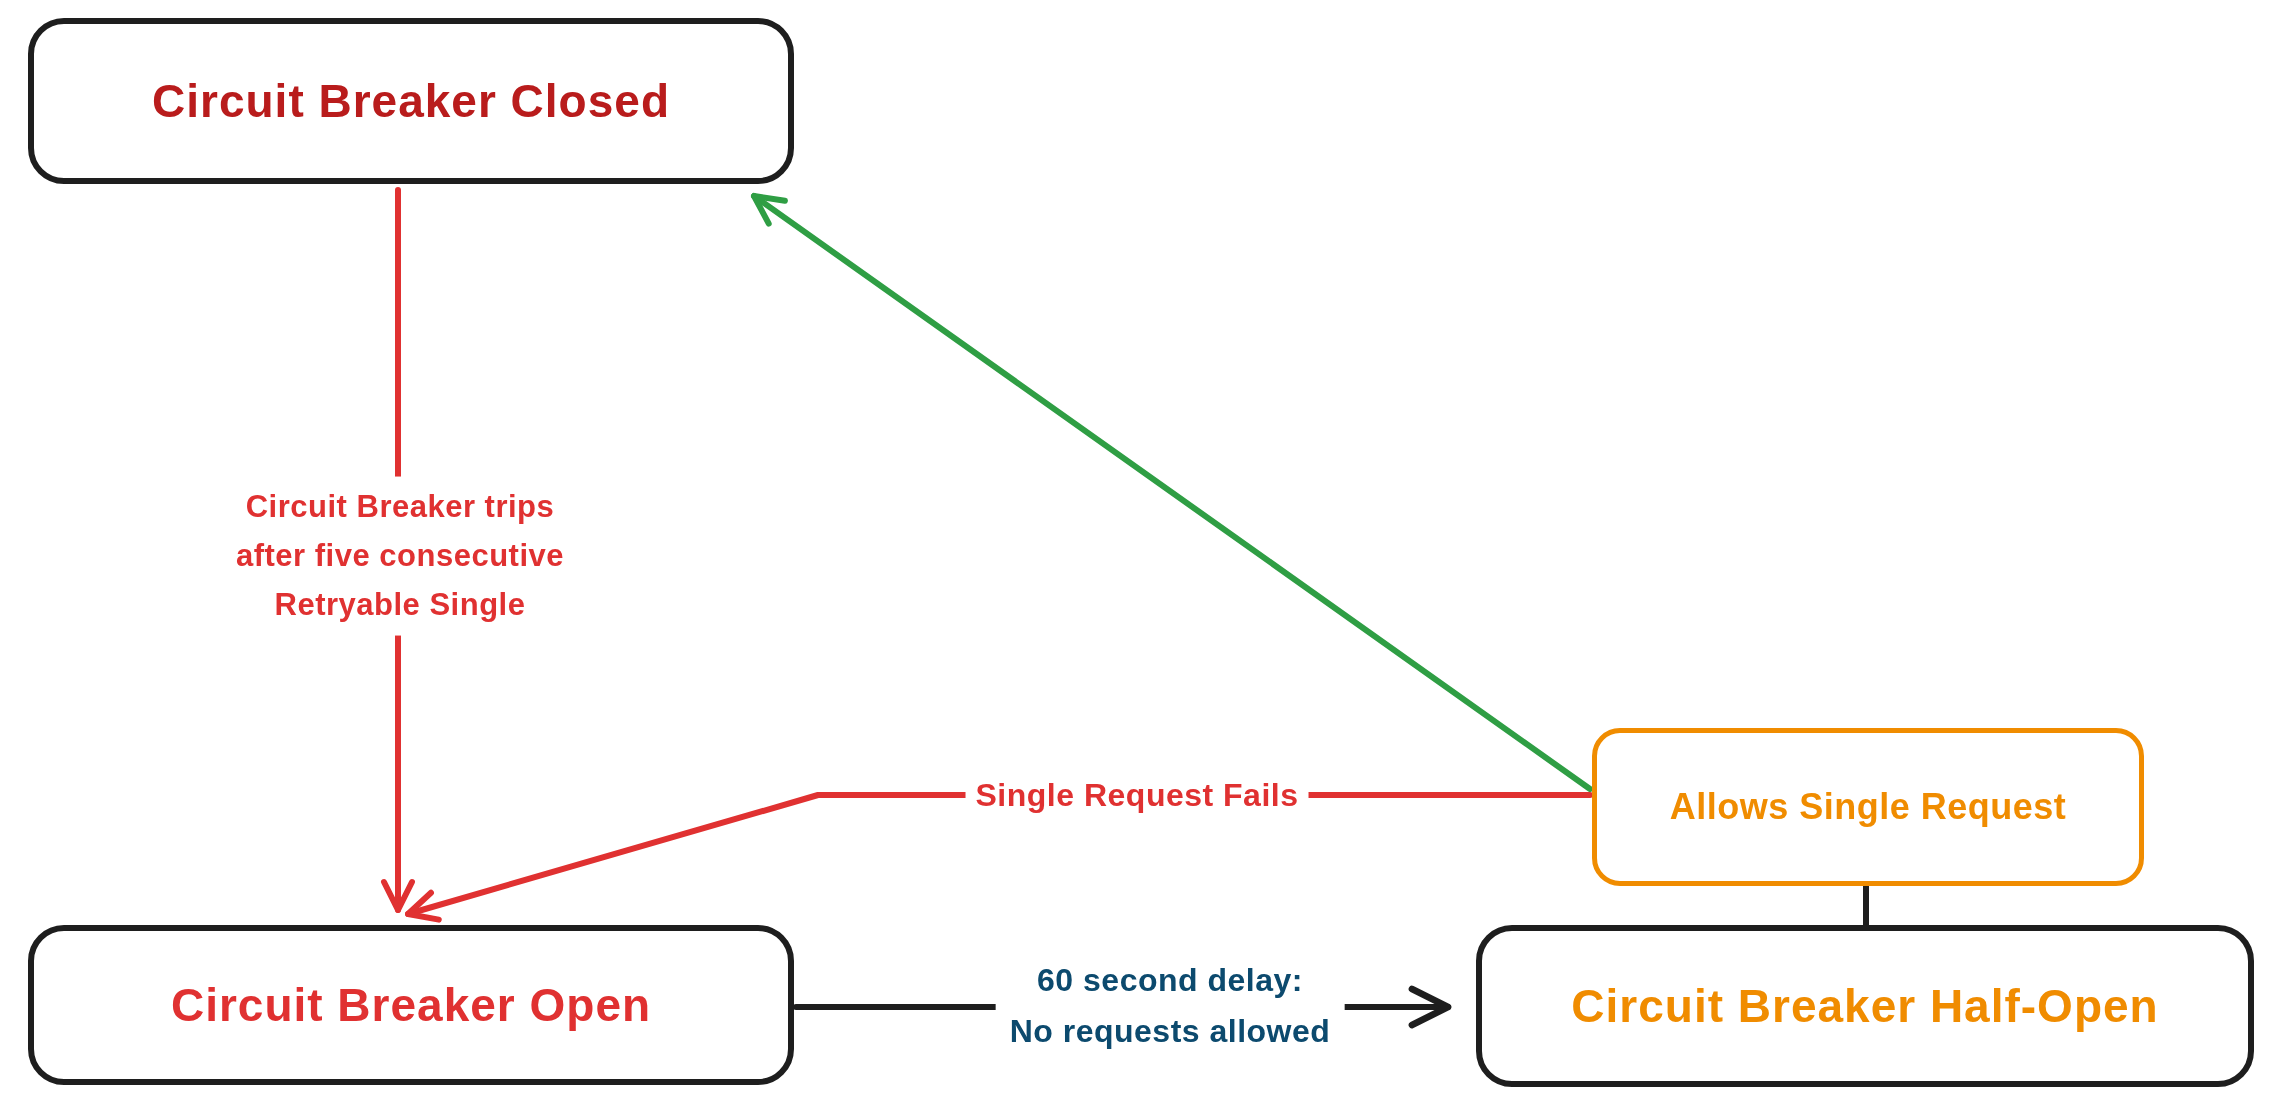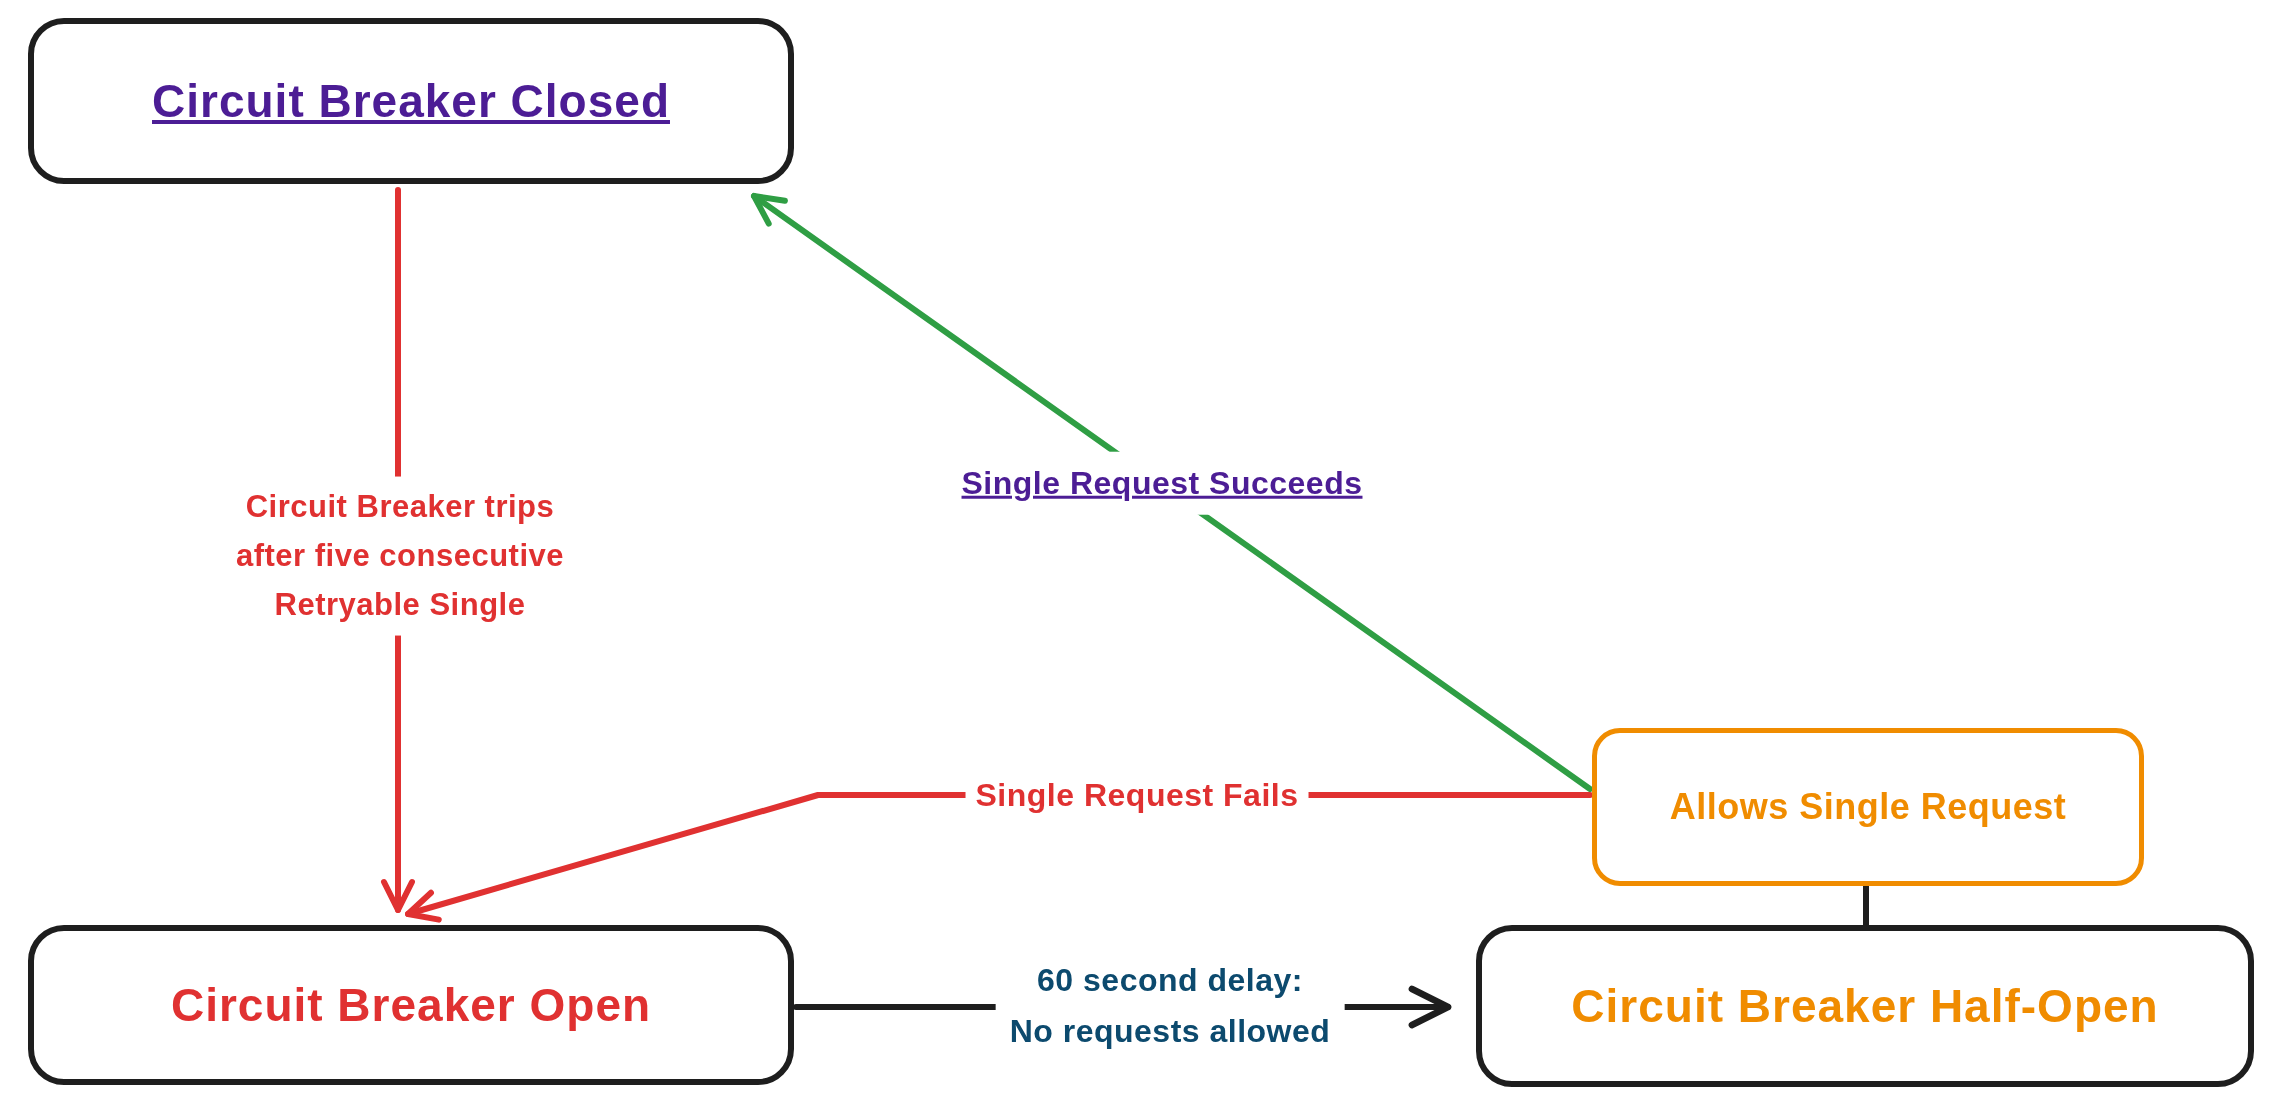--- a/index.html
+++ b/index.html
@@ -39,21 +39,21 @@
   #node-closed   { left: 28px;  top: 18px;  width: 766px; height: 166px; }
   #node-open     { left: 28px;  top: 925px; width: 766px; height: 160px; text-align: right; }
   #node-halfopen { left: 1476px; top: 925px; width: 778px; height: 162px; }
   #node-allows {
     left: 1592px; top: 728px; width: 552px; height: 158px;
     border: 5px solid #f08c00;
     border-radius: 28px;
   }
   #node-allows .node-label { font-size: 36px; letter-spacing: 0.5px; }
 
-  .c-green  { color: #4c1d95; text-decoration: underline; }
+  .c-green  { color: #b91c1c; }
   .c-red    { color: #e03131; }
   .c-orange { color: #f08c00; text-align: right; }
   .c-black  { color: #0c4a6e; }
 
   .edge-label {
     position: absolute;
     transform: translate(-50%, -50%);
     background: #ffffff;
     text-align: center;
     font-weight: 700;
@@ -113,23 +113,20 @@
   <div class="node" id="node-allows">
     <span class="node-label c-orange">Allows Single Request</span>
   </div>
 
   <div class="edge-label c-red" id="label-trips">
     <span>Circuit Breaker trips</span>
     <span>after five consecutive</span>
     <span>Retryable Single</span>
   </div>
 
-  <div class="edge-label c-green" id="label-succeeds">
-    <span>Single Request Succeeds</span>
-  </div>
 
   <div class="edge-label c-red" id="label-fails">
     <span>Single Request Fails</span>
   </div>
 
   <div class="edge-label c-black" id="label-delay">
     <span>60 second delay:</span>
     <span>No requests allowed</span>
   </div>
 

